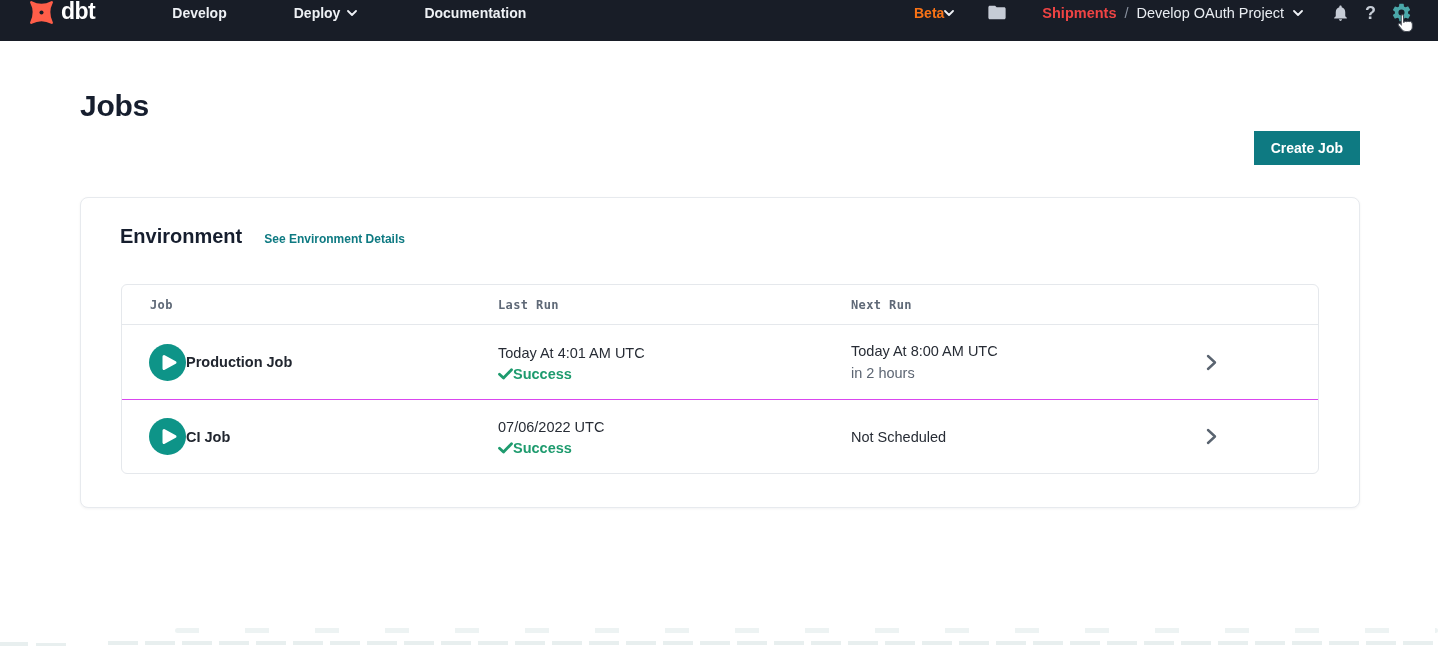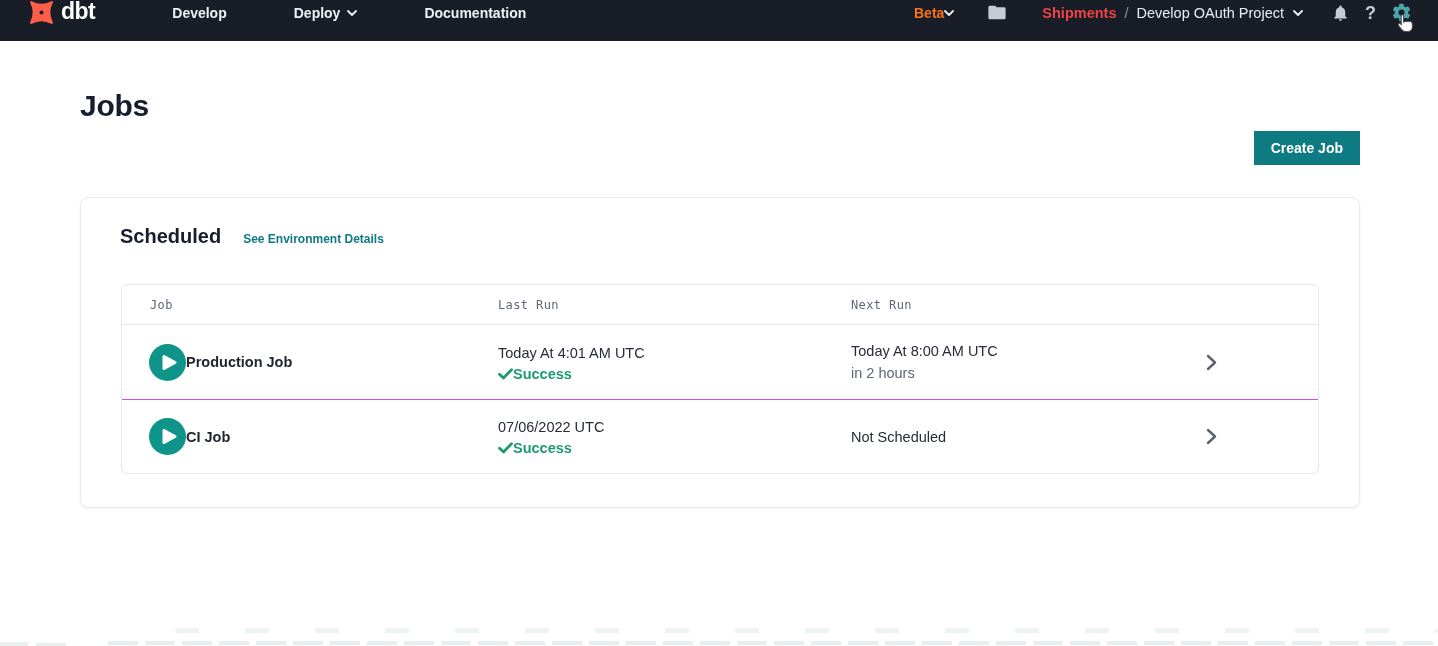--- a/index.html
+++ b/index.html
@@ -39,21 +39,21 @@
     border:1px solid #e7eaee; border-radius:8px; box-shadow:0 1px 3px rgba(22,28,45,.05); }
   .card-head { display:flex; align-items:baseline; gap:22px; padding:27px 0 0 39px; }
   .env-name { font-size:20px; font-weight:700; color:#161e2e; }
   .env-link { font-size:12px; font-weight:700; color:#0e7a82; cursor:pointer; }
 
   
   .jobs-table { position:absolute; left:40px; right:40px; top:86px; border:1px solid #e5e8ec; border-radius:6px;
     overflow:hidden; background:#fff; }
   .t-head { display:grid; grid-template-columns:376px 353px 253px 1fr; align-items:center; height:40px;
     border-bottom:1px solid #e5e8ec; }
-  .t-head .th { font-family:"DejaVu Sans Mono","Liberation Mono",monospace; font-size:12px; font-weight:400;
+  .t-head .th { font-family:"DejaVu Sans Mono","Liberation Mono",monospace; font-size:12px; font-weight:700;
     color:#5f6977; letter-spacing:0.4px; }
   .th-job { padding-left:28px; }
   .t-row { display:grid; grid-template-columns:376px 353px 253px 1fr; align-items:center; height:74px; cursor:pointer; }
   .t-row + .t-row { border-top:1px solid #d946ef; }
   .cell-job { display:flex; align-items:center; gap:0; padding-left:27px; }
   .play-ic { width:37px; height:37px; display:block; flex:none; }
   .job-name { font-size:14.5px; font-weight:700; color:#21262f; }
   .cell-run .run-main { font-size:14.5px; color:#272c35; line-height:20px; }
   .status-line { display:flex; align-items:center; margin-top:3px; }
   .check-ic { width:15px; height:12px; display:block; }
@@ -139,21 +139,21 @@
     <path d="M6.2 1.5c.95 0 1.7.75 1.7 1.7v6.4l.9-.15c.3-.6 1.05-.9 1.7-.65l.85.3c.35-.5 1-.7 1.6-.45l.9.35c.4-.4 1.05-.5 1.55-.2 1.05.55 1.8 1.65 1.8 2.9v2.9c0 2.65-2.15 4.8-4.8 4.8h-2.45c-1.55 0-3-.75-3.95-1.95L2.7 13.2c-.5-.65-.4-1.55.2-2.05.6-.5 1.45-.4 1.95.15l.65.75V3.2c0-.95.75-1.7 1.7-1.7z" fill="#ffffff" stroke="#474d56" stroke-width="1.1"></path>
   </svg>
 </header>
 
 <main class="page-head">
   <h1 class="page-title">Jobs</h1>
   <button class="create-btn">Create Job</button>
 
   <section class="card">
     <div class="card-head">
-      <span class="env-name">Scheduled</span>
+      <span class="env-name">Environment</span>
       <a class="env-link">See Environment Details</a>
     </div>
 
     <div class="jobs-table">
       <div class="t-head">
         <span class="th th-job">Job</span>
         <span class="th">Last Run</span>
         <span class="th">Next Run</span>
         <span class="th"></span>
       </div>

